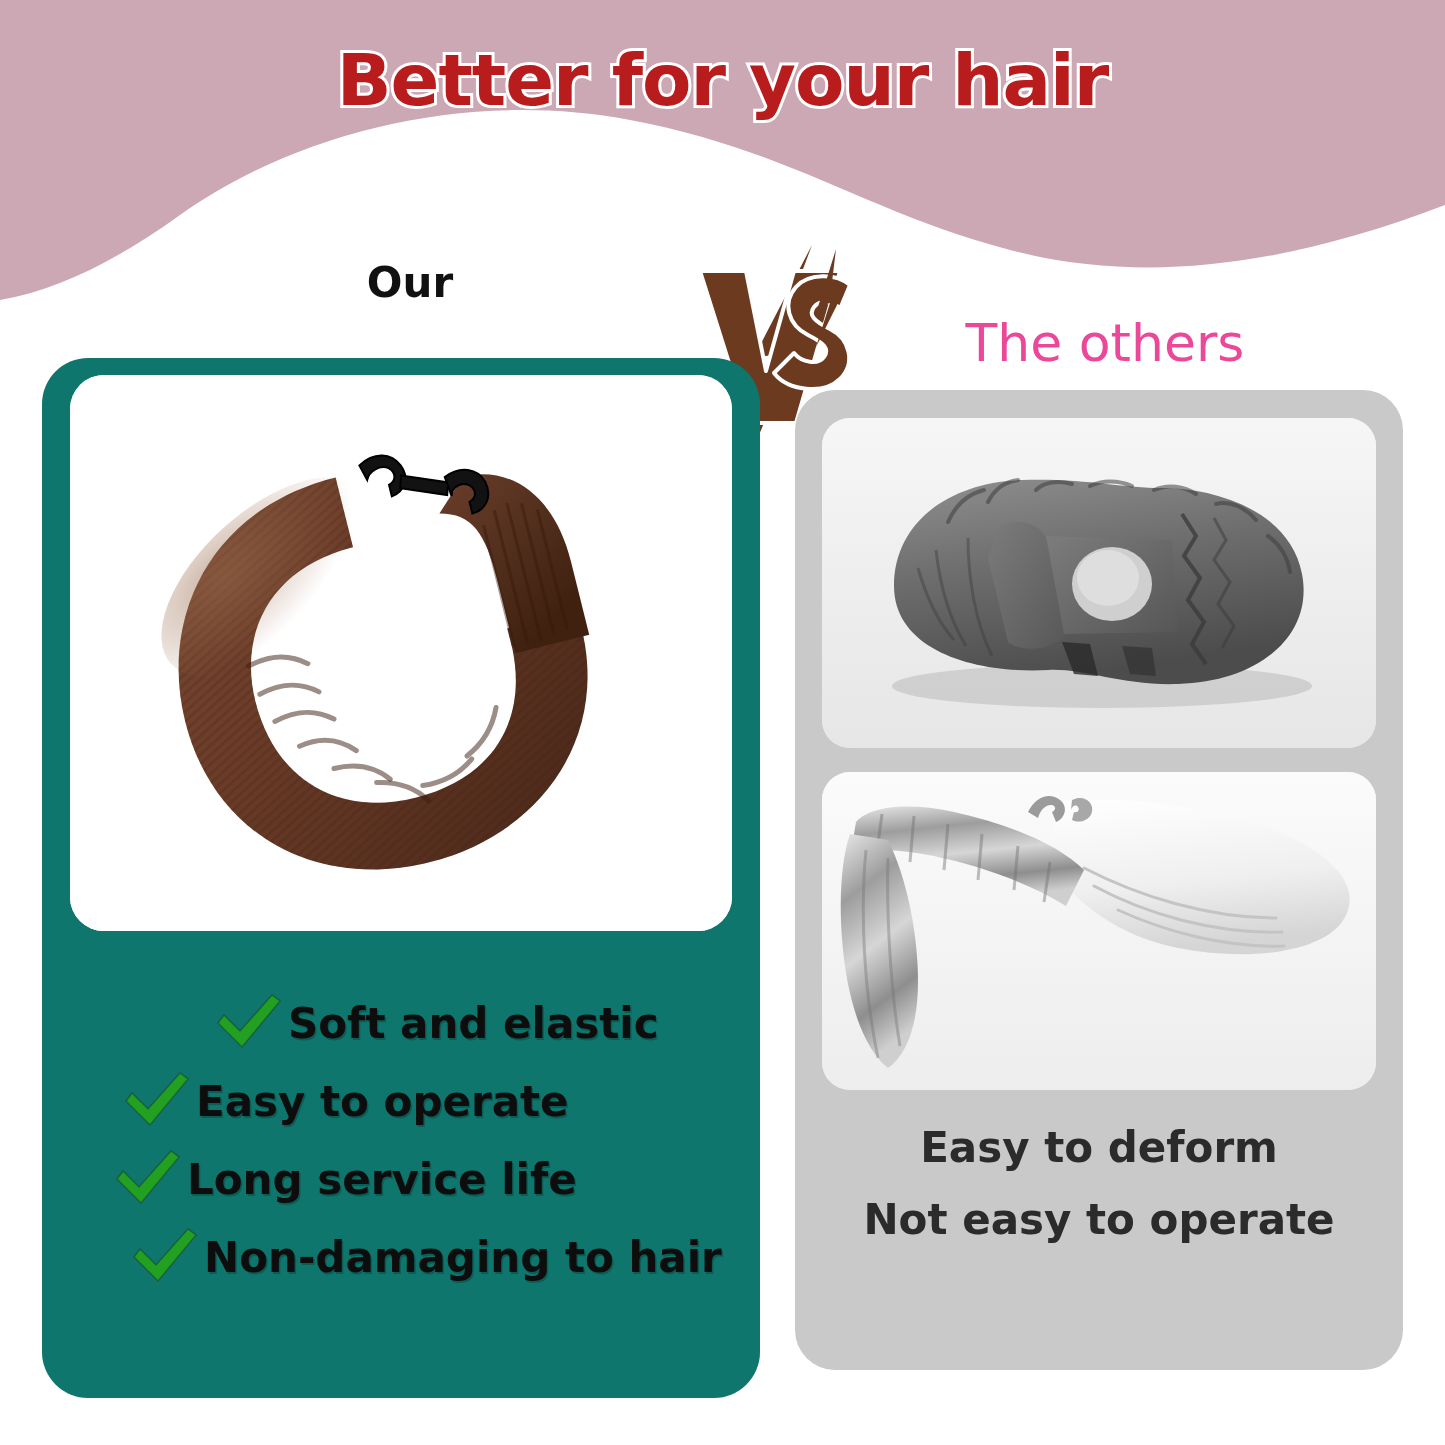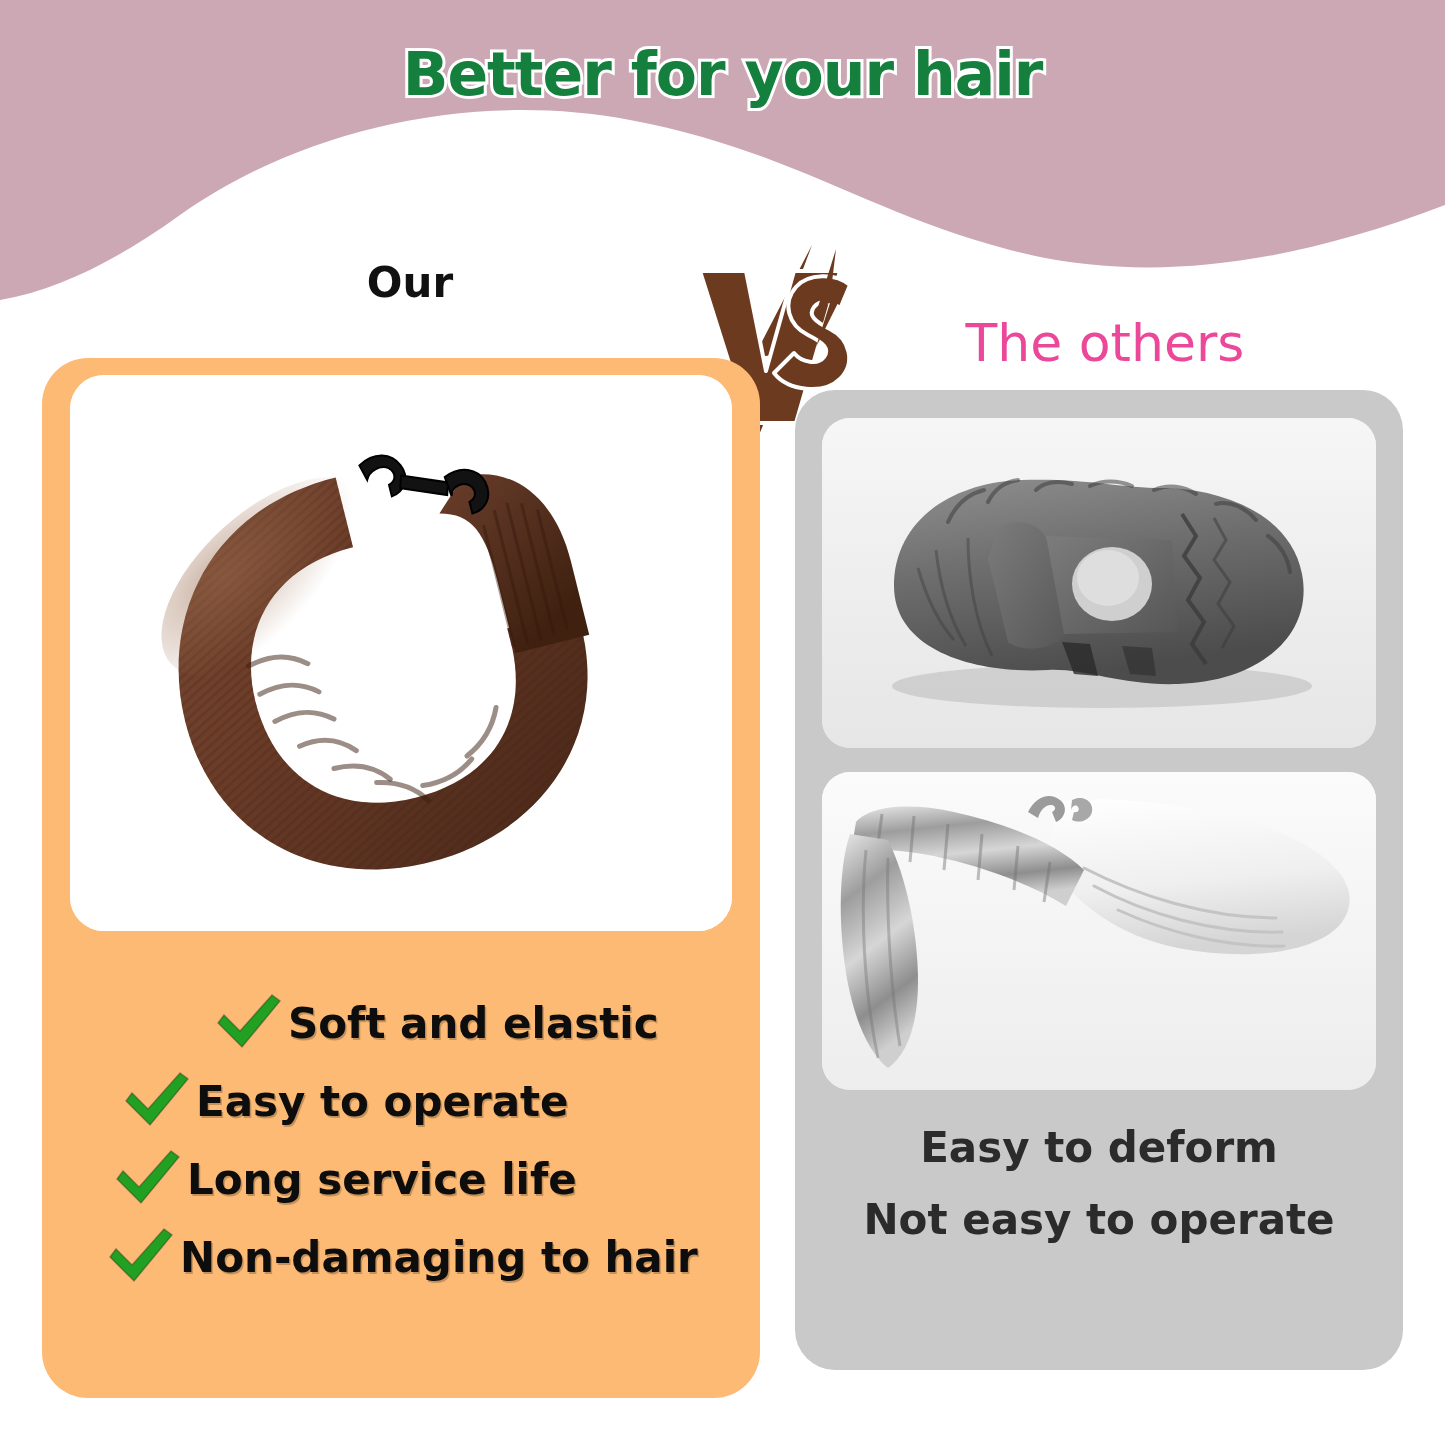--- a/index.html
+++ b/index.html
@@ -11,24 +11,24 @@
   }
   .stage{position:absolute;inset:0;}
 
   
   .header-band{position:absolute;left:0;top:0;width:1445px;height:300px;}
   .header-band svg{display:block;width:1445px;height:300px;}
 
   .page-title{
     position:absolute;left:0;top:44px;width:1445px;
     text-align:center;
-    font-size:60px;line-height:1;
+    font-size:72px;line-height:1;
     font-weight:bold;
     letter-spacing:-1px;
-    color:#15803d;
+    color:#b91c1c;
     -webkit-text-stroke:6px #ffffff;
     paint-order:stroke fill;
     font-family:"DejaVu Sans", sans-serif;
   }
 
   
   .our-heading{
     position:absolute;left:250px;top:258px;width:320px;
     text-align:center;
     font-size:42px;font-weight:bold;color:#111111;
@@ -43,21 +43,21 @@
   }
 
   
   .vs-badge{position:absolute;left:690px;top:243px;width:200px;height:220px;}
   .vs-badge svg{display:block;width:200px;height:220px;}
 
   
   .panel-ours{
     position:absolute;left:42px;top:358px;
     width:718px;height:1040px;
-    background:#fdba74;
+    background:#0f766e;
     border-radius:46px;
   }
   .card-ours{
     position:absolute;left:28px;top:17px;
     width:662px;height:556px;
     background:#ffffff;
     border-radius:34px;
     overflow:hidden;
   }
   .card-ours svg{display:block;width:662px;height:556px;}
@@ -74,21 +74,21 @@
   .benefit-row .tick svg{display:block;width:70px;height:60px;}
   .benefit-row .b-label{
     font-size:42px;font-weight:bold;color:#0d0d0d;
     font-family:"DejaVu Sans", sans-serif;
     white-space:nowrap;
     text-shadow:1.5px 1.5px 0 rgba(0,0,0,.22);
   }
   .benefit-row.r0{padding-left:172px;}
   .benefit-row.r1{padding-left:80px;}
   .benefit-row.r2{padding-left:71px;}
-  .benefit-row.r3{padding-left:64px;}
+  .benefit-row.r3{padding-left:88px;}
 
   
   .panel-others{
     position:absolute;left:795px;top:390px;
     width:608px;height:980px;
     background:#c9c9c9;
     border-radius:40px;
   }
   .others-photo{
     position:absolute;left:27px;

